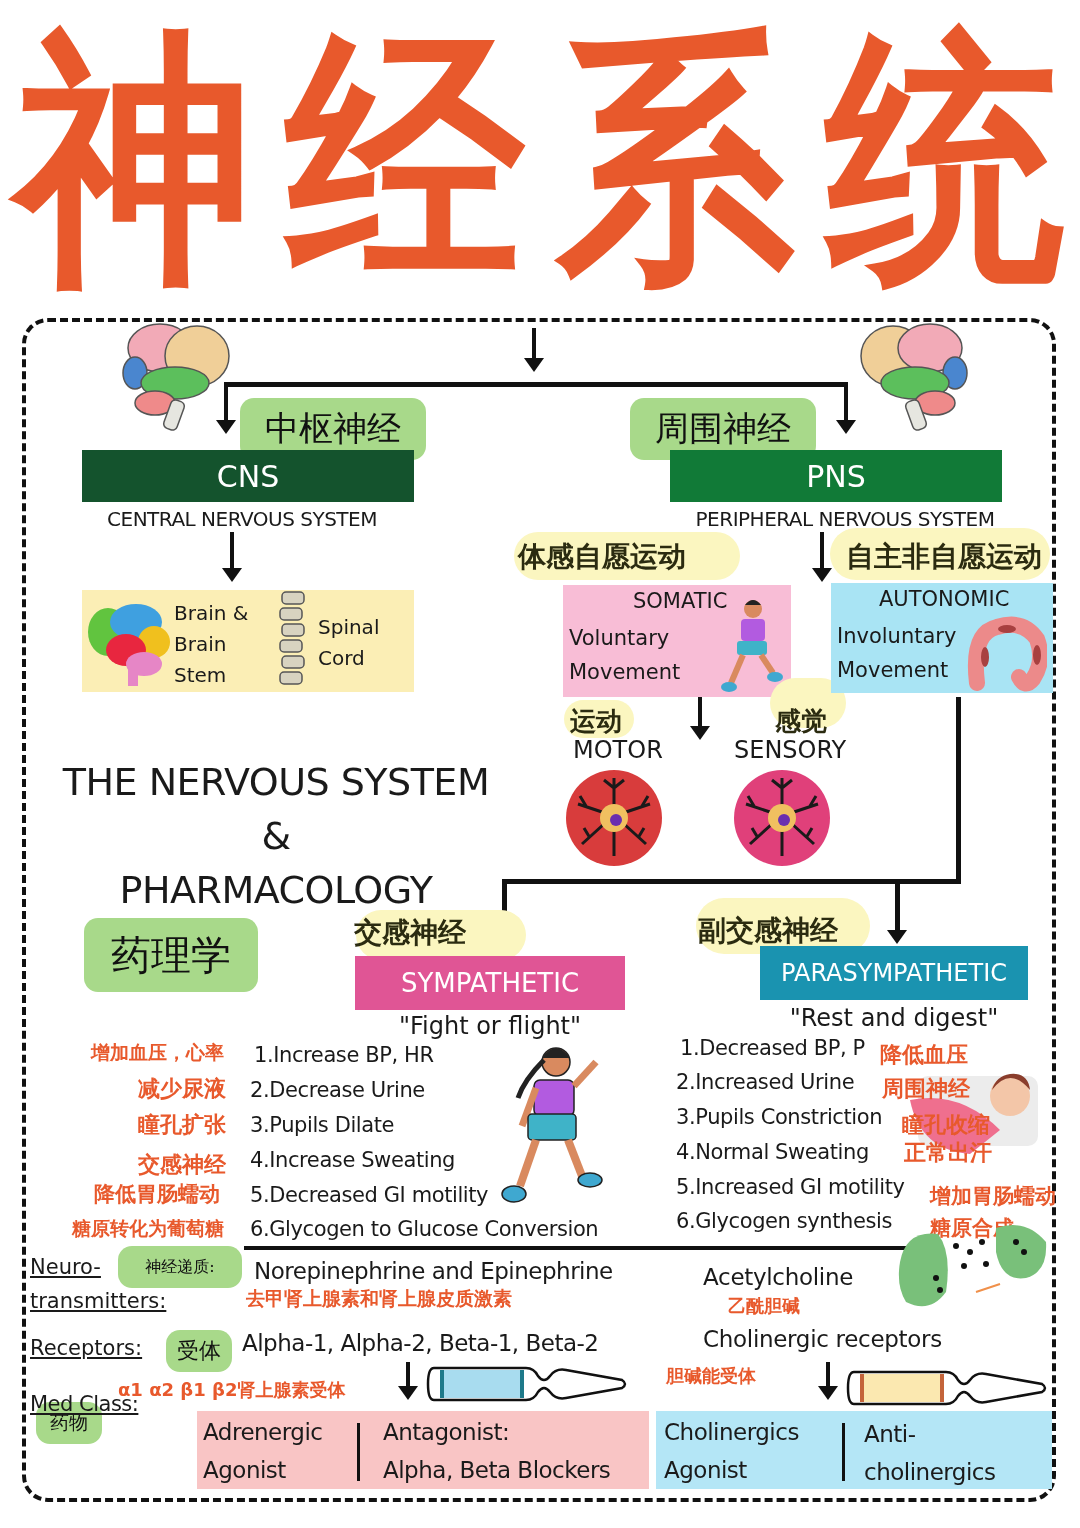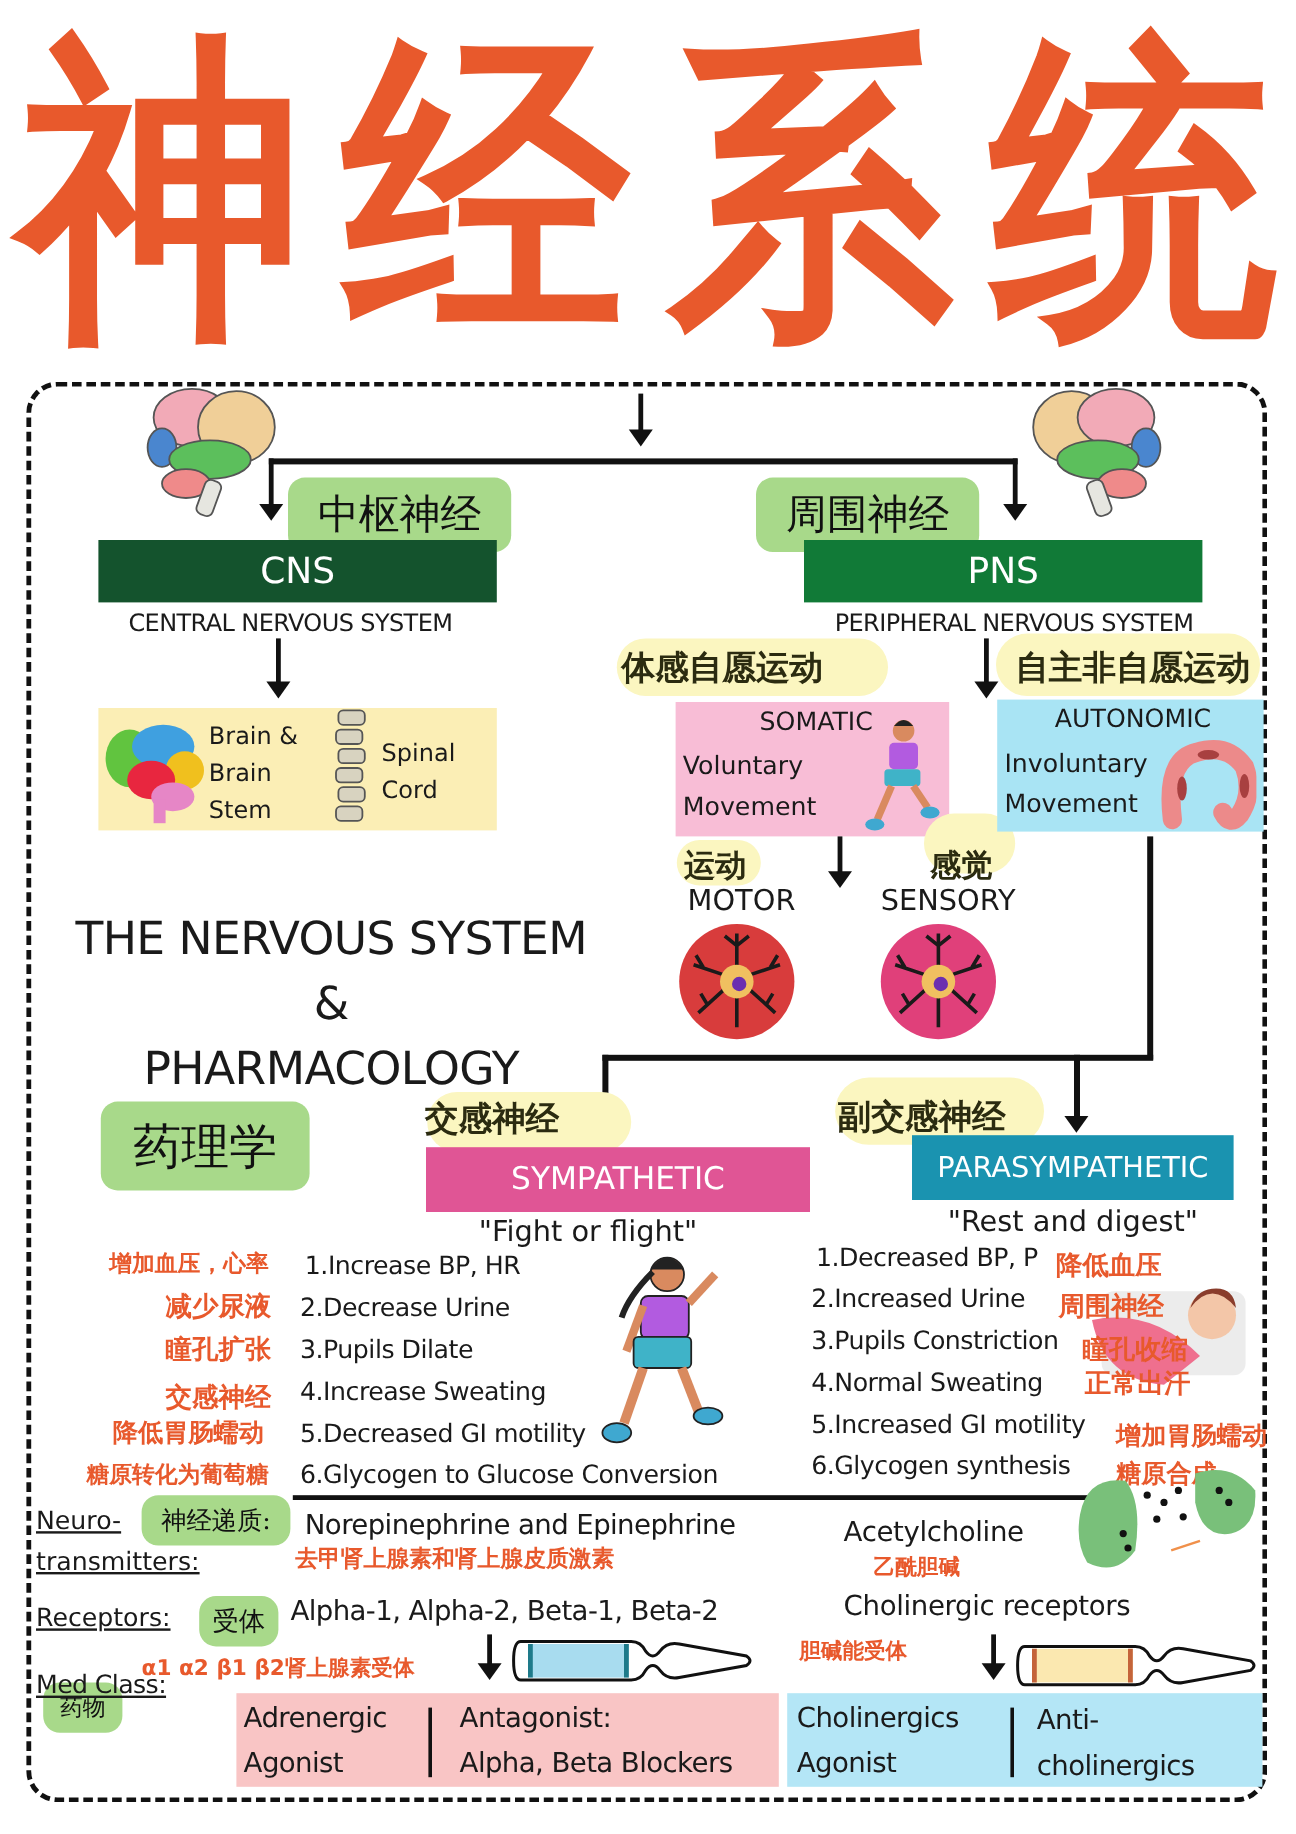--- a/index.html
+++ b/index.html
@@ -198,21 +198,21 @@
 
 <div class="abs en" style="left:50px; top:755px; width:452px; text-align:center; font-size:38px; line-height:54px; letter-spacing:-0.5px;">
   <div>THE NERVOUS SYSTEM</div>
   <div>&amp;</div>
   <div>PHARMACOLOGY</div>
 </div>
 <div class="abs green-tag" style="left:84px; top:918px; width:174px; height:74px; font-size:40px;">药理学</div>
 
 <div class="abs hl" style="left:356px; top:910px; width:170px; height:50px;"></div>
 <div class="abs cn-dark" style="left:354px; top:914px; font-size:28px;">交感神经</div>
-<div class="abs bar-label" style="left:355px; top:956px; width:320px; height:54px; background:#e05595; font-size:26px;">SYMPATHETIC</div>
+<div class="abs bar-label" style="left:355px; top:956px; width:270px; height:54px; background:#e05595; font-size:26px;">SYMPATHETIC</div>
 <div class="abs en" style="left:355px; top:1012px; width:270px; text-align:center; font-size:24px;">"Fight or flight"</div>
 
 <div class="list-item" style="left:254px; top:1043px;">1.Increase BP, HR</div>
 <div class="list-item" style="left:250px; top:1078px;">2.Decrease Urine</div>
 <div class="list-item" style="left:250px; top:1113px;">3.Pupils Dilate</div>
 <div class="list-item" style="left:250px; top:1148px;">4.Increase Sweating</div>
 <div class="list-item" style="left:250px; top:1183px;">5.Decreased GI motility</div>
 <div class="list-item" style="left:250px; top:1217px;">6.Glycogen to Glucose Conversion</div>
 
 <div class="abs cn-red" style="right:856px; top:1040px; font-size:19px; text-align:right; white-space:nowrap;">增加血压，心率</div>
@@ -278,21 +278,21 @@
       <circle cx="120" cy="20" r="3"></circle>
       <circle cx="128" cy="30" r="3"></circle>
   </g>
   <line x1="80" y1="70" x2="104" y2="62" stroke="#f0904a" stroke-width="2"></line>
 </svg>
 
 <div class="abs en underlined" style="left:30px; top:1250px; font-size:21px; line-height:34px;">
   <div>Neuro-</div>
   <div>transmitters:</div>
 </div>
-<div class="abs green-tag" style="left:118px; top:1246px; width:124px; height:42px; font-size:21px;">神经递质:</div>
+<div class="abs green-tag" style="left:118px; top:1246px; width:124px; height:42px; font-size:16px;">神经递质:</div>
 <div class="abs en" style="left:254px; top:1258px; font-size:23px; letter-spacing:-0.5px; white-space:nowrap;">Norepinephrine and Epinephrine</div>
 <div class="abs cn-red" style="left:246px; top:1286px; font-size:19px; white-space:nowrap;">去甲肾上腺素和肾上腺皮质激素</div>
 <div class="abs en" style="left:703px; top:1264px; font-size:23px; letter-spacing:-0.3px;">Acetylcholine</div>
 <div class="abs cn-red" style="left:728px; top:1294px; font-size:18px;">乙酰胆碱</div>
 
 <div class="abs en underlined" style="left:30px; top:1336px; font-size:21px;">Receptors:</div>
 <div class="abs green-tag" style="left:166px; top:1330px; width:66px; height:42px; font-size:22px;">受体</div>
 <div class="abs en" style="left:242px; top:1330px; font-size:23px; letter-spacing:-0.5px; white-space:nowrap;">Alpha-1, Alpha-2, Beta-1, Beta-2</div>
 <div class="abs cn-red" style="left:118px; top:1378px; font-size:18px; white-space:nowrap;">α1 α2 β1 β2肾上腺素受体</div>
 <div class="abs en" style="left:703px; top:1326px; font-size:23px; letter-spacing:-0.3px; white-space:nowrap;">Cholinergic receptors</div>

